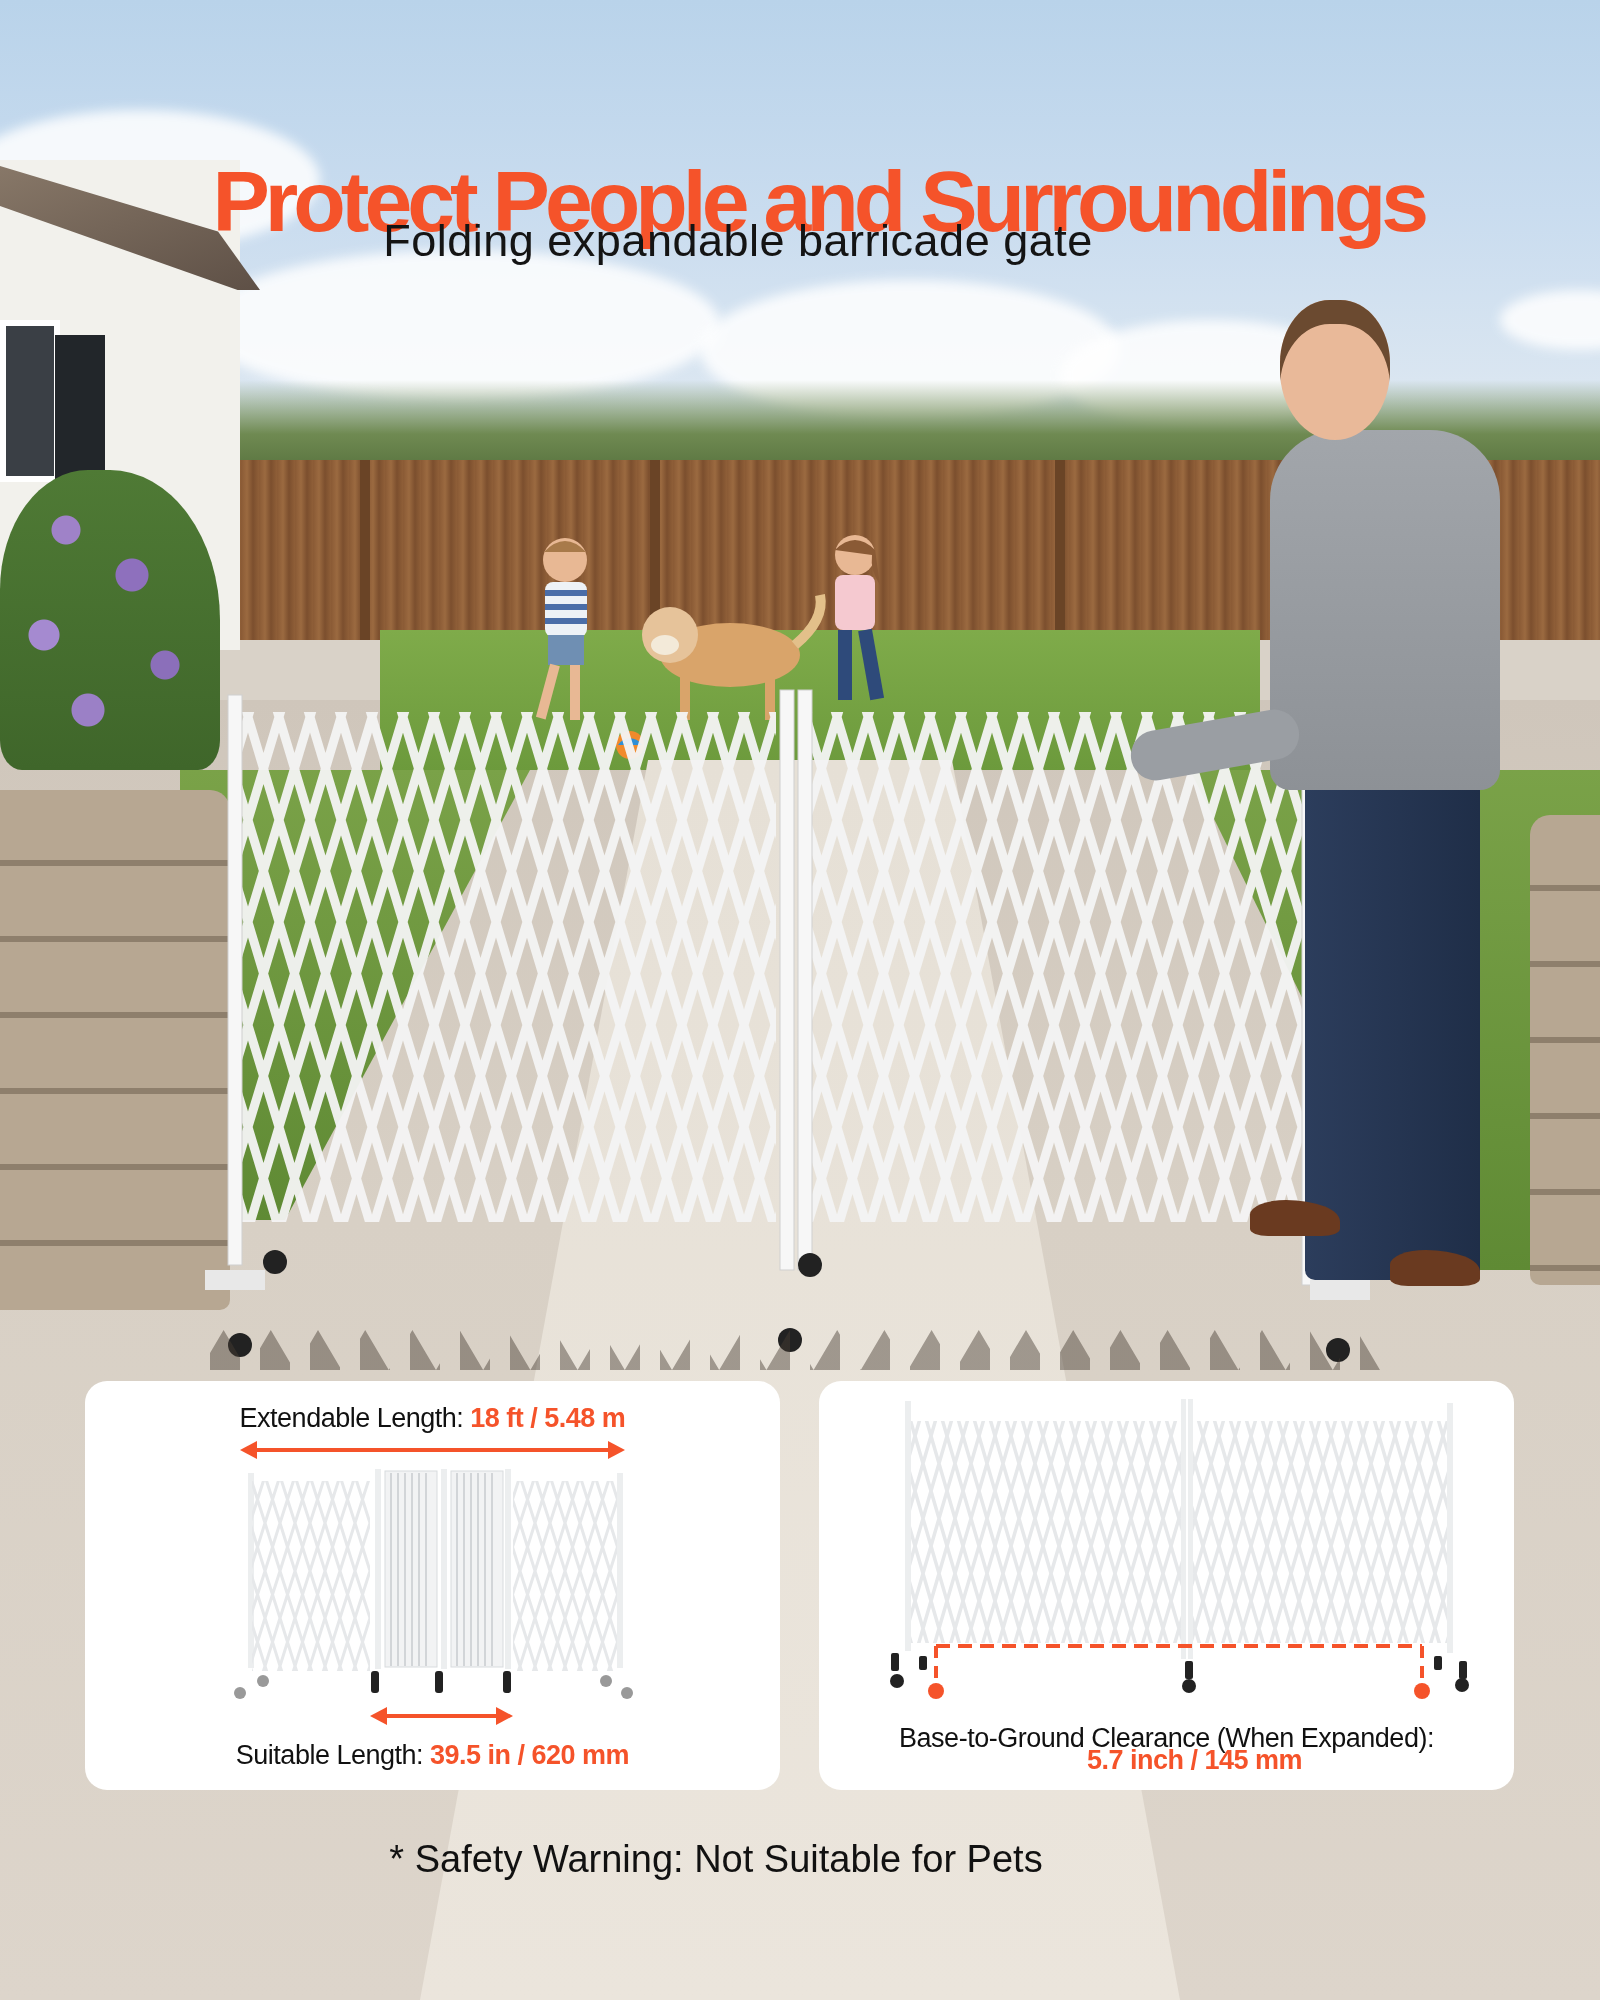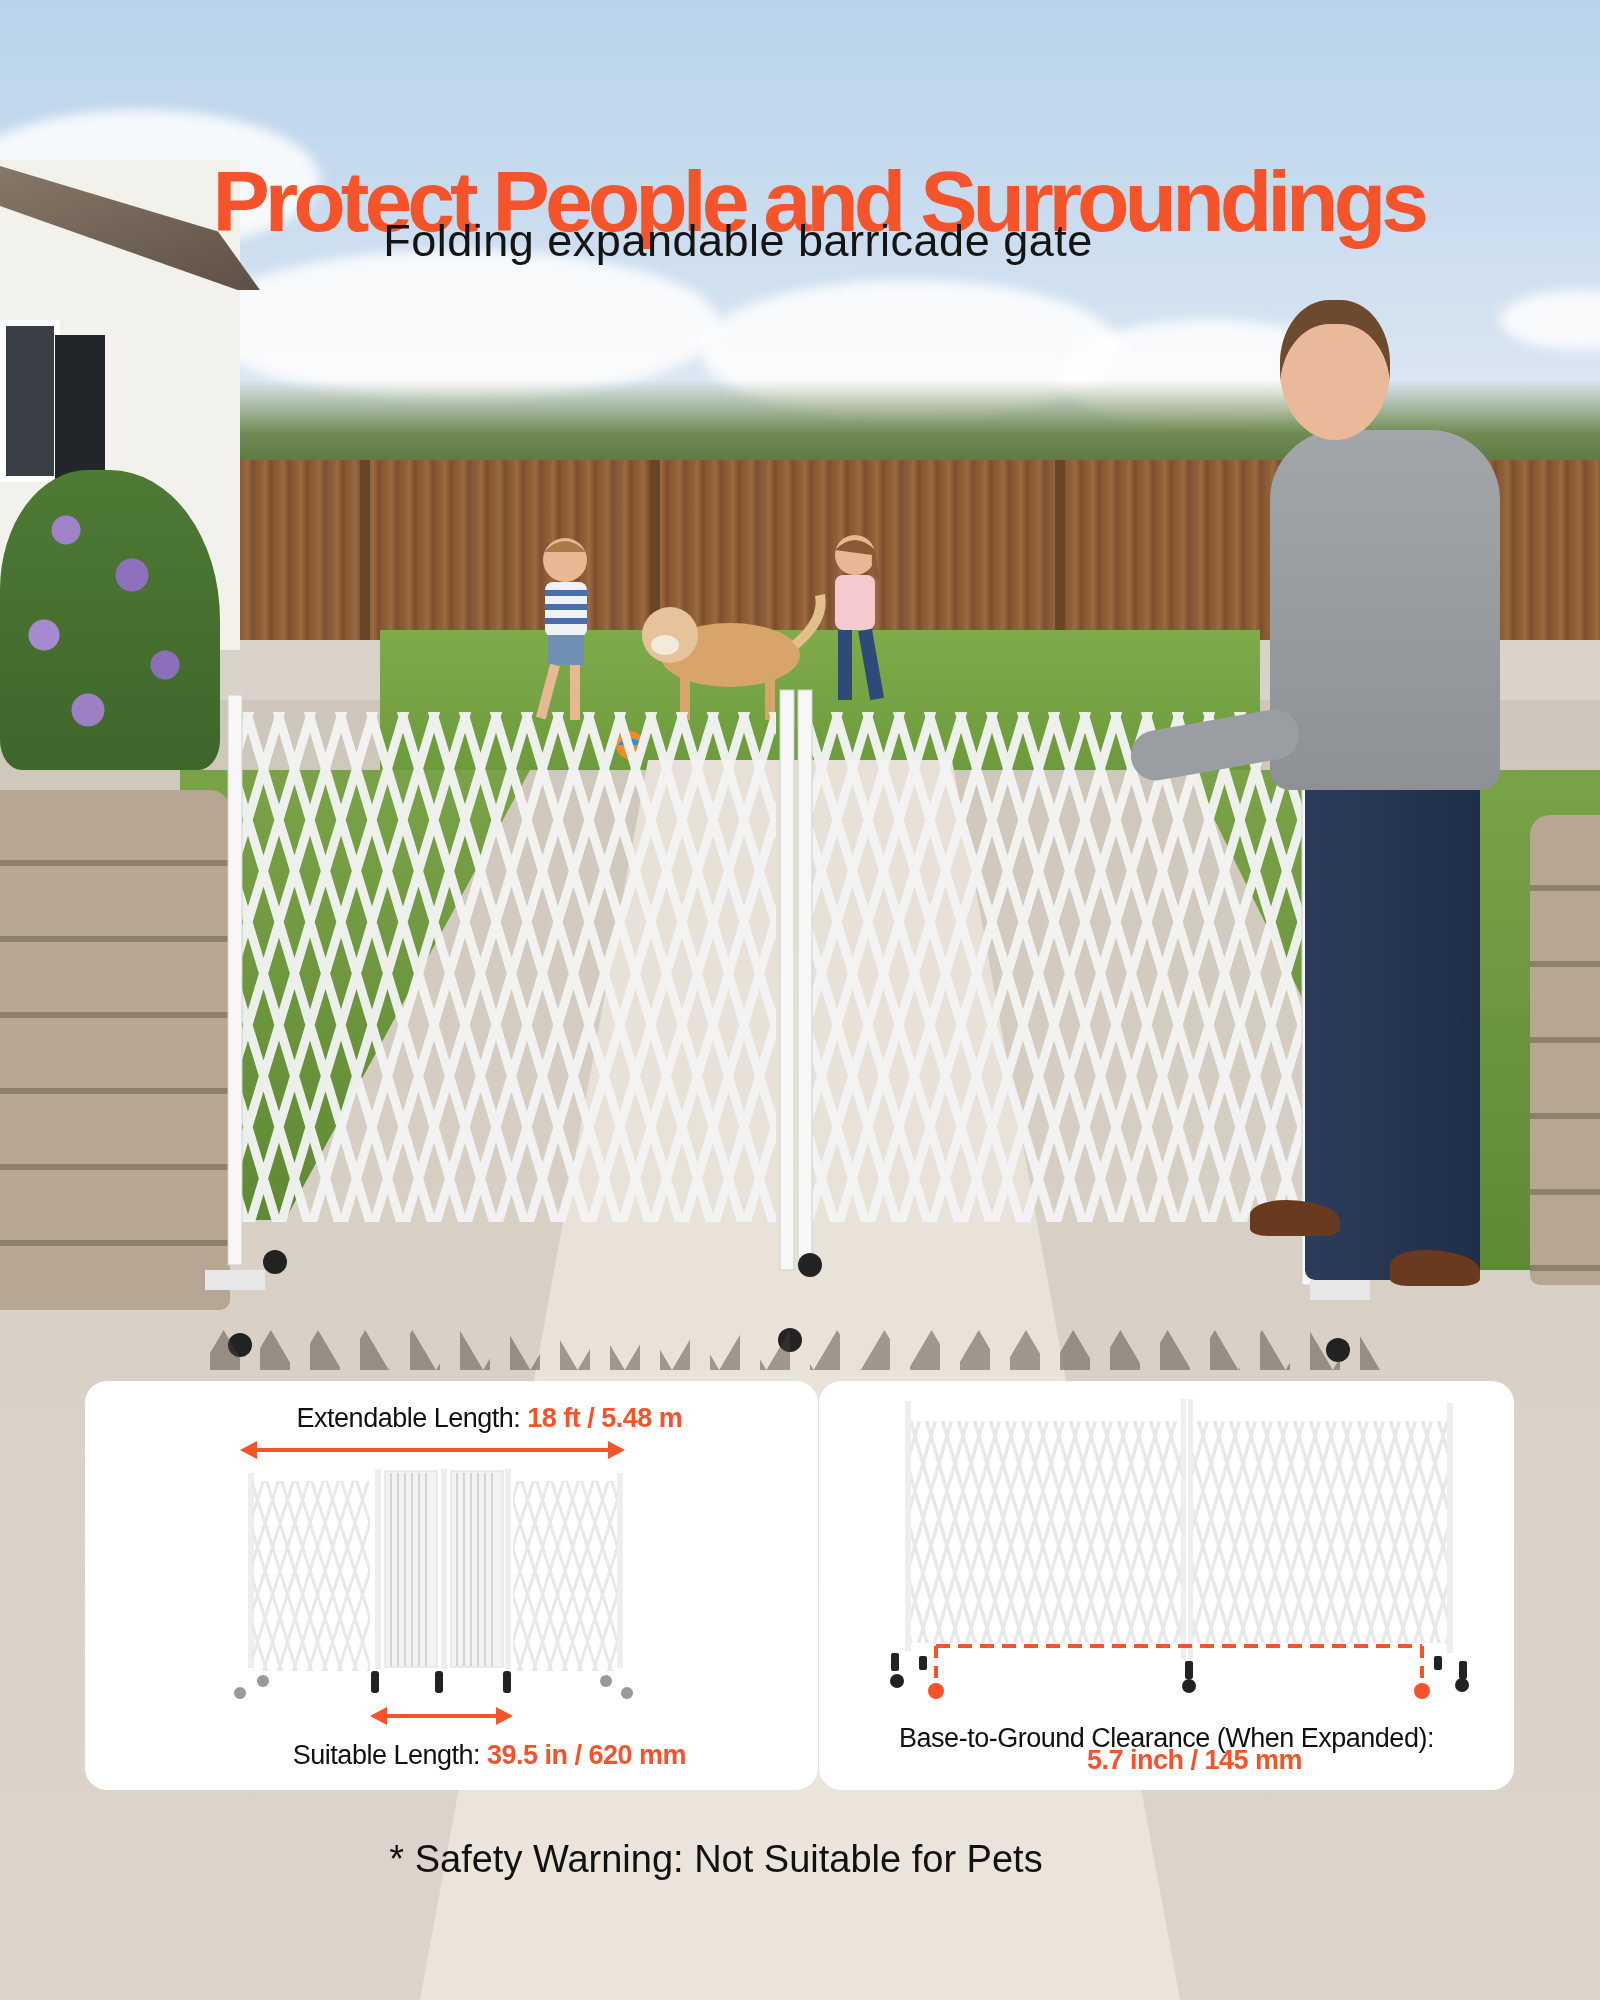--- a/index.html
+++ b/index.html
@@ -27,21 +27,21 @@
   .head{position:absolute;left:40px;top:0;width:110px;height:140px;background:#e9b999;border-radius:45% 45% 50% 50%;box-shadow:inset 0 24px 0 #6b4a30;}
   .torso{position:absolute;left:30px;top:130px;width:230px;height:360px;background:linear-gradient(180deg,#a2a6ab,#8d9196);border-radius:70px 70px 20px 20px;}
   .arm{position:absolute;left:-110px;top:420px;width:170px;height:50px;background:#9a9ea3;border-radius:25px;transform:rotate(-10deg);}
   .legs{position:absolute;left:65px;top:480px;width:175px;height:500px;background:linear-gradient(90deg,#2c3d5c,#1f2e48);border-radius:10px;}
   .shoe{position:absolute;width:90px;height:36px;background:#6a3a20;border-radius:40% 60% 20% 20%;}
   .shadow-zig{position:absolute;left:200px;top:1330px;width:1180px;height:40px;background:repeating-linear-gradient(90deg,transparent 0 10px,rgba(70,60,50,.45) 10px 40px,transparent 40px 50px);clip-path:polygon(0 100%,2% 0,4% 100%,6% 0,8% 100%,10% 0,12% 100%,14% 0,16% 100%,18% 0,20% 100%,22% 0,24% 100%,26% 0,28% 100%,30% 0,32% 100%,34% 0,36% 100%,38% 0,40% 100%,42% 0,44% 100%,46% 0,48% 100%,50% 0,52% 100%,54% 0,56% 100%,58% 0,60% 100%,62% 0,64% 100%,66% 0,68% 100%,70% 0,72% 100%,74% 0,76% 100%,78% 0,80% 100%,82% 0,84% 100%,86% 0,88% 100%,90% 0,92% 100%,94% 0,96% 100%,98% 0,100% 100%);}
   .kids{position:absolute;}
   .title{position:absolute;left:0;top:100px;width:1424px;text-align:right;font-family:"Liberation Sans",sans-serif;font-weight:700;font-size:86px;letter-spacing:-5px;color:#f5532a;line-height:1;}
   .subtitle{position:absolute;left:0;top:218px;width:1476px;text-align:center;font-family:"Liberation Sans",sans-serif;font-size:45px;color:#141414;line-height:1;letter-spacing:0.5px;}
   .panel{position:absolute;top:1381px;width:695px;height:409px;background:#ffffff;border-radius:22px;}
-  .panel-left{left:85px;padding-left:38px;}
+  .panel-left{left:85px;}
   .panel-right{left:819px;}
   .label{position:absolute;width:100%;text-align:center;font-family:"Liberation Sans",sans-serif;font-size:27px;color:#111;line-height:1;letter-spacing:-0.5px;}
   .accent{color:#f5532a;font-weight:700;}
   .warning{position:absolute;left:0;top:1840px;width:1432px;text-align:center;font-family:"Liberation Sans",sans-serif;font-size:38px;color:#111;line-height:1;}
 </style>
 </head>
 <body>
 
 <div class="scene">
   <div class="sky"></div>

